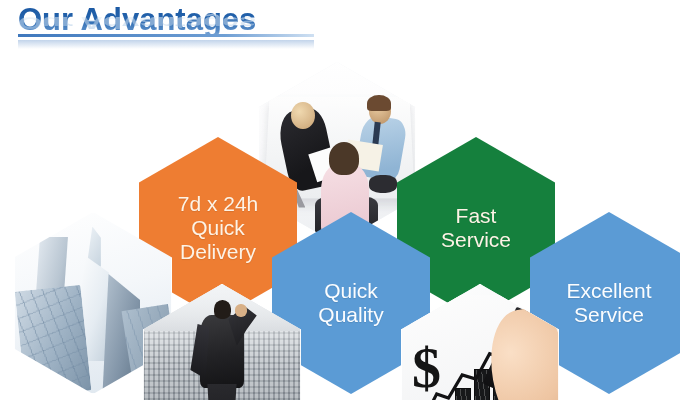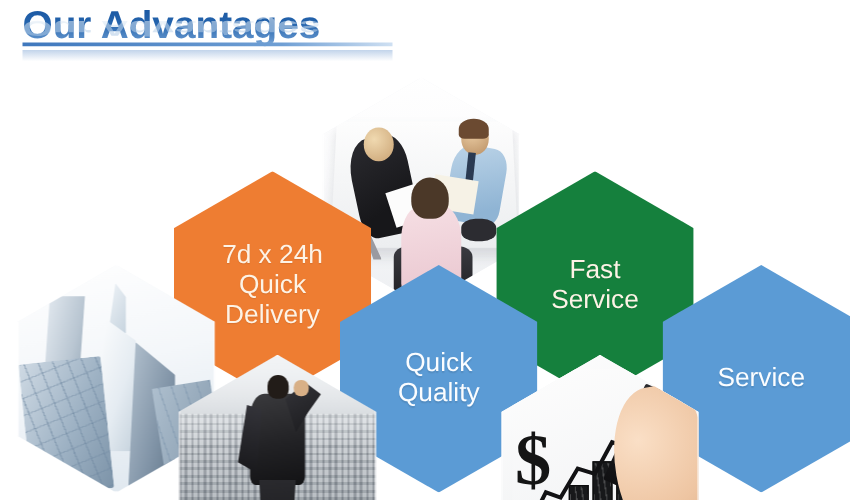--- a/index.html
+++ b/index.html
@@ -404,20 +404,21 @@
 
   <div class="hex blue" style="left:272px; top:186px; background:#5B9BD5;">
     <div class="hex-label">
       <div>Quick</div>
       <div>Quality</div>
     </div>
   </div>
 
   <div class="hex blue" style="left:530px; top:186px; background:#5B9BD5;">
     <div class="hex-label">
+      <div>Excellent</div>
       <div>Service</div>
     </div>
   </div>
 
   <div class="hex photo-hex" style="left:143px; top:258px;">
     <div class="photo-inner">
       <div class="city-bg"></div>
       <div class="city-tex"></div>
       <div class="city-haze"></div>
       <div class="bm-torso"></div>

